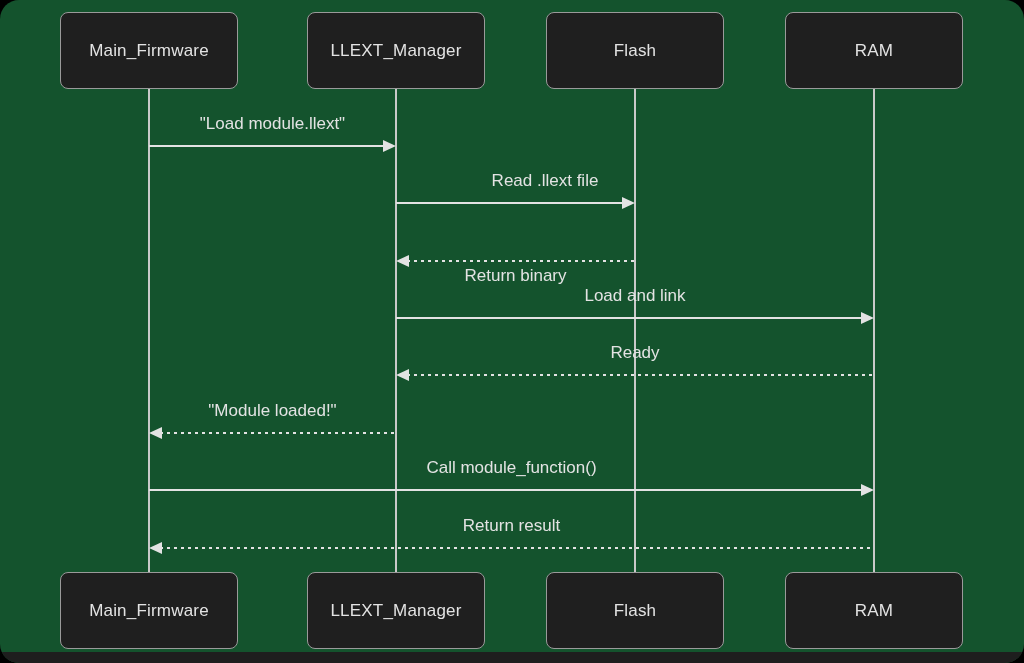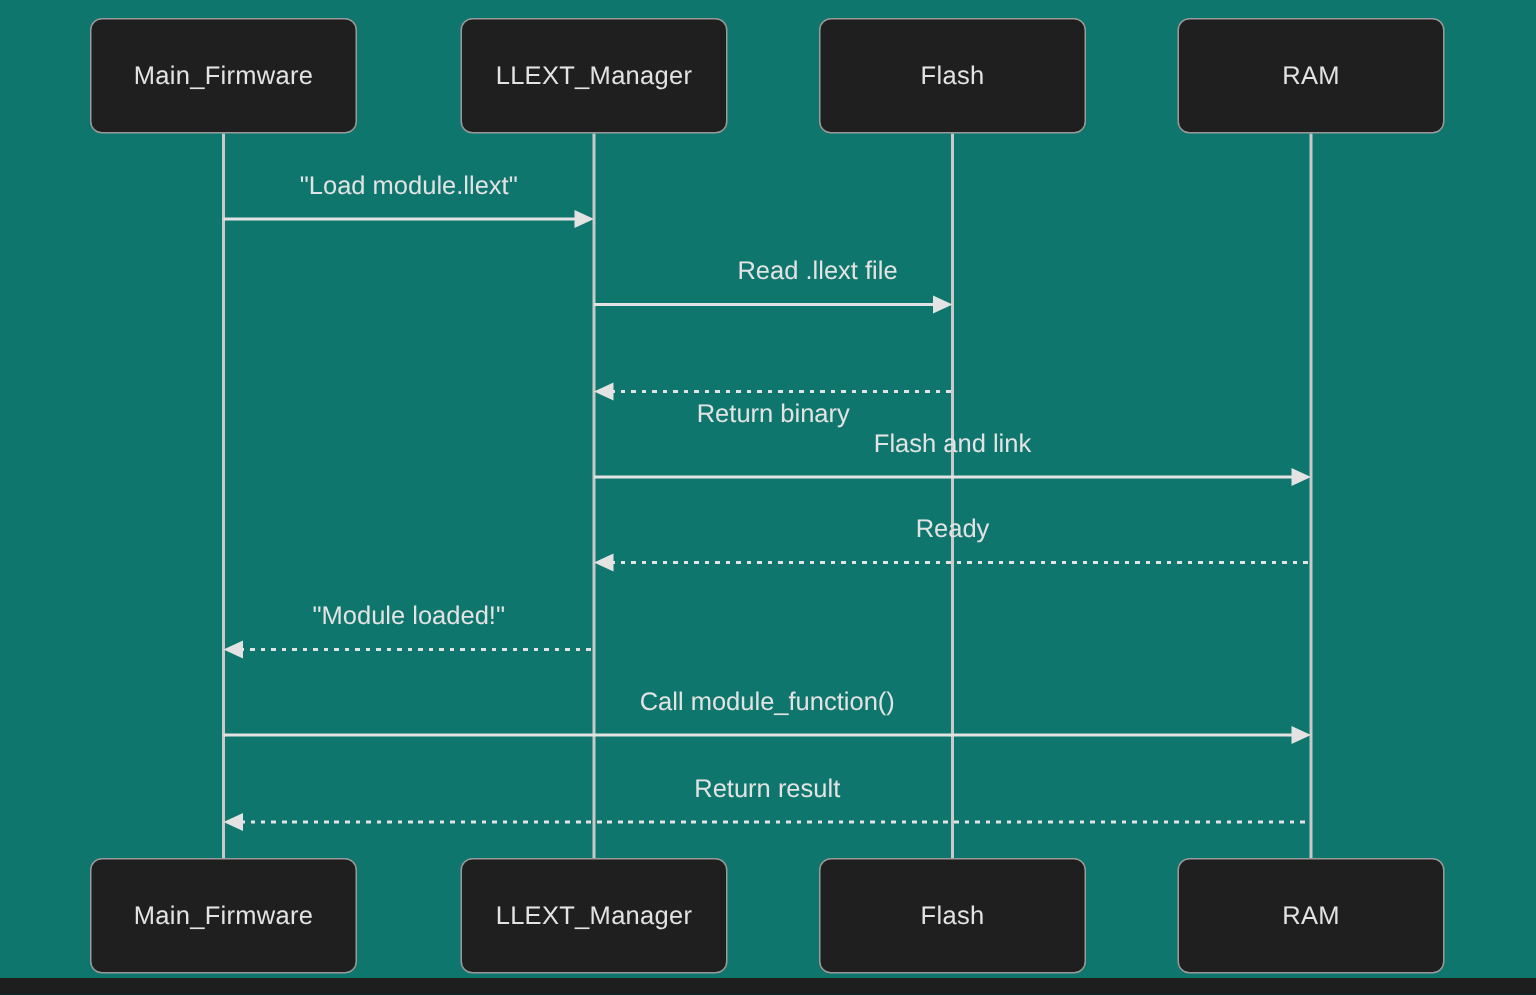--- a/index.html
+++ b/index.html
@@ -56,21 +56,21 @@
   }
   .bottom-bar {
     position: absolute;
     left: 0;
     width: 1024px;
   }
 </style>
 </head>
 <body>
 
-<div id="stage" style="background: #0f766e;">
+<div id="stage" style="background: #14532d; border-radius: 19px;">
     <div class="lifeline" style="left: 148px; top: 89px; width: 2px; height: 483px; background: rgb(201, 201, 201);"></div>
     <div class="pbox" style="left: 60px; top: 12px; width: 178px; height: 77px; background: rgb(31, 31, 31); border-color: rgb(154, 154, 154);">
       <span class="pbox-label">Main_Firmware</span>
     </div>
     <div class="pbox" style="left: 60px; top: 572px; width: 178px; height: 77px; background: rgb(31, 31, 31); border-color: rgb(154, 154, 154);">
       <span class="pbox-label">Main_Firmware</span>
     </div>
     <div class="lifeline" style="left: 395px; top: 89px; width: 2px; height: 483px; background: rgb(201, 201, 201);"></div>
     <div class="pbox" style="left: 307px; top: 12px; width: 178px; height: 77px; background: rgb(31, 31, 31); border-color: rgb(154, 154, 154);">
       <span class="pbox-label">LLEXT_Manager</span>
@@ -96,21 +96,21 @@
     <div class="mhead right" style="left: 383px; top: 140px;"></div>
     <div class="mlabel" style="left: 272.5px; top: 114px;">"Load module.llext"</div>
     <div class="mline solid" style="left: 396px; top: 202px; width: 228px;"></div>
     <div class="mhead right" style="left: 622px; top: 197px;"></div>
     <div class="mlabel" style="left: 545px; top: 171px;">Read .llext file</div>
     <div class="mline dashed" style="left: 407px; top: 260px; width: 228px;"></div>
     <div class="mhead left" style="left: 396px; top: 255px;"></div>
     <div class="mlabel" style="left: 515.5px; top: 229px; margin-top: 37px;">Return binary</div>
     <div class="mline solid" style="left: 396px; top: 317px; width: 467px;"></div>
     <div class="mhead right" style="left: 861px; top: 312px;"></div>
-    <div class="mlabel" style="left: 635px; top: 286px;">Flash and link</div>
+    <div class="mlabel" style="left: 635px; top: 286px;">Load and link</div>
     <div class="mline dashed" style="left: 407px; top: 374px; width: 467px;"></div>
     <div class="mhead left" style="left: 396px; top: 369px;"></div>
     <div class="mlabel" style="left: 635px; top: 343px;">Ready</div>
     <div class="mline dashed" style="left: 160px; top: 432px; width: 236px;"></div>
     <div class="mhead left" style="left: 149px; top: 427px;"></div>
     <div class="mlabel" style="left: 272.5px; top: 401px;">"Module loaded!"</div>
     <div class="mline solid" style="left: 149px; top: 489px; width: 714px;"></div>
     <div class="mhead right" style="left: 861px; top: 484px;"></div>
     <div class="mlabel" style="left: 511.5px; top: 458px;">Call module_function()</div>
     <div class="mline dashed" style="left: 160px; top: 547px; width: 714px;"></div>

